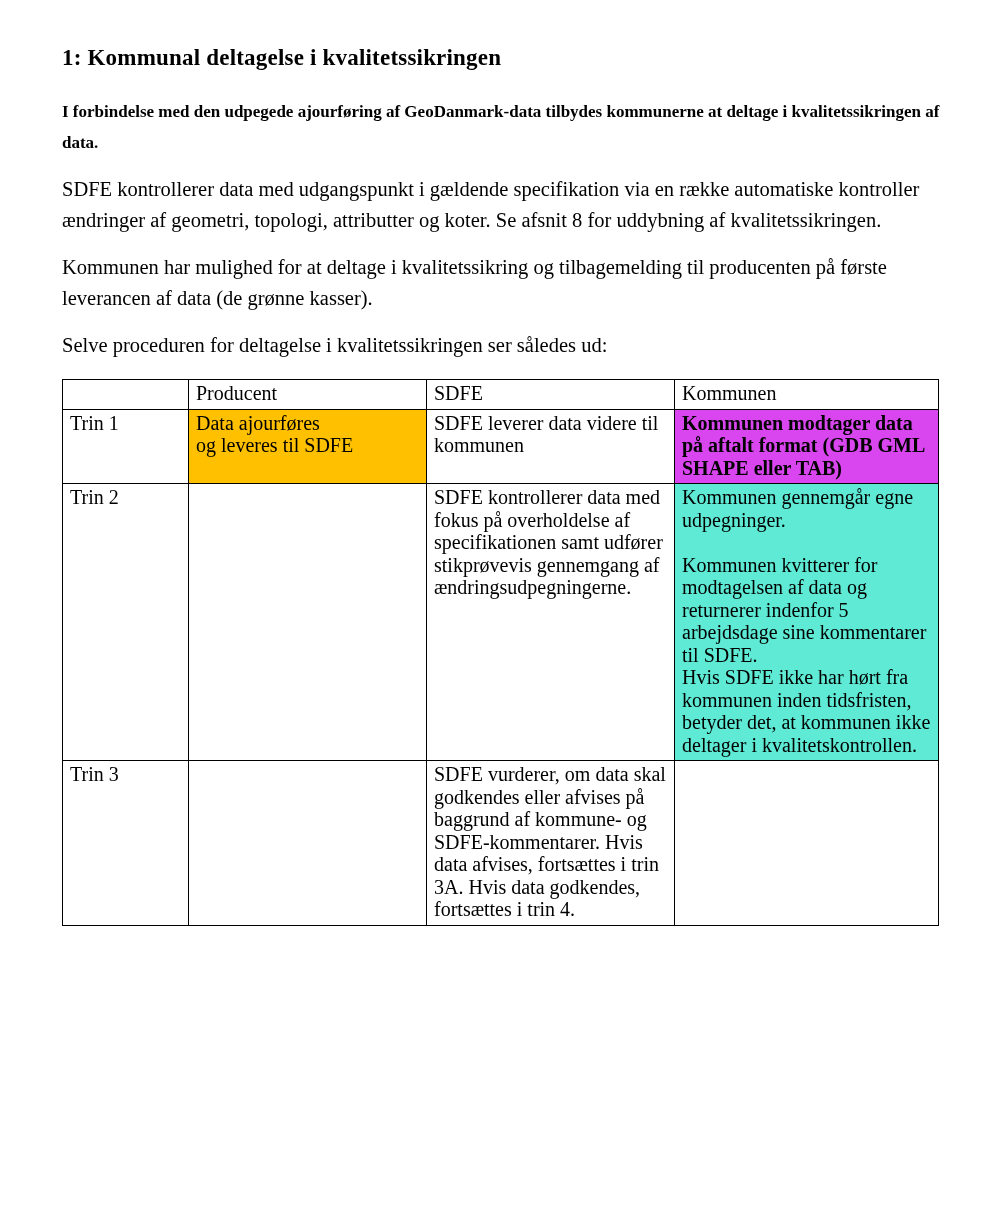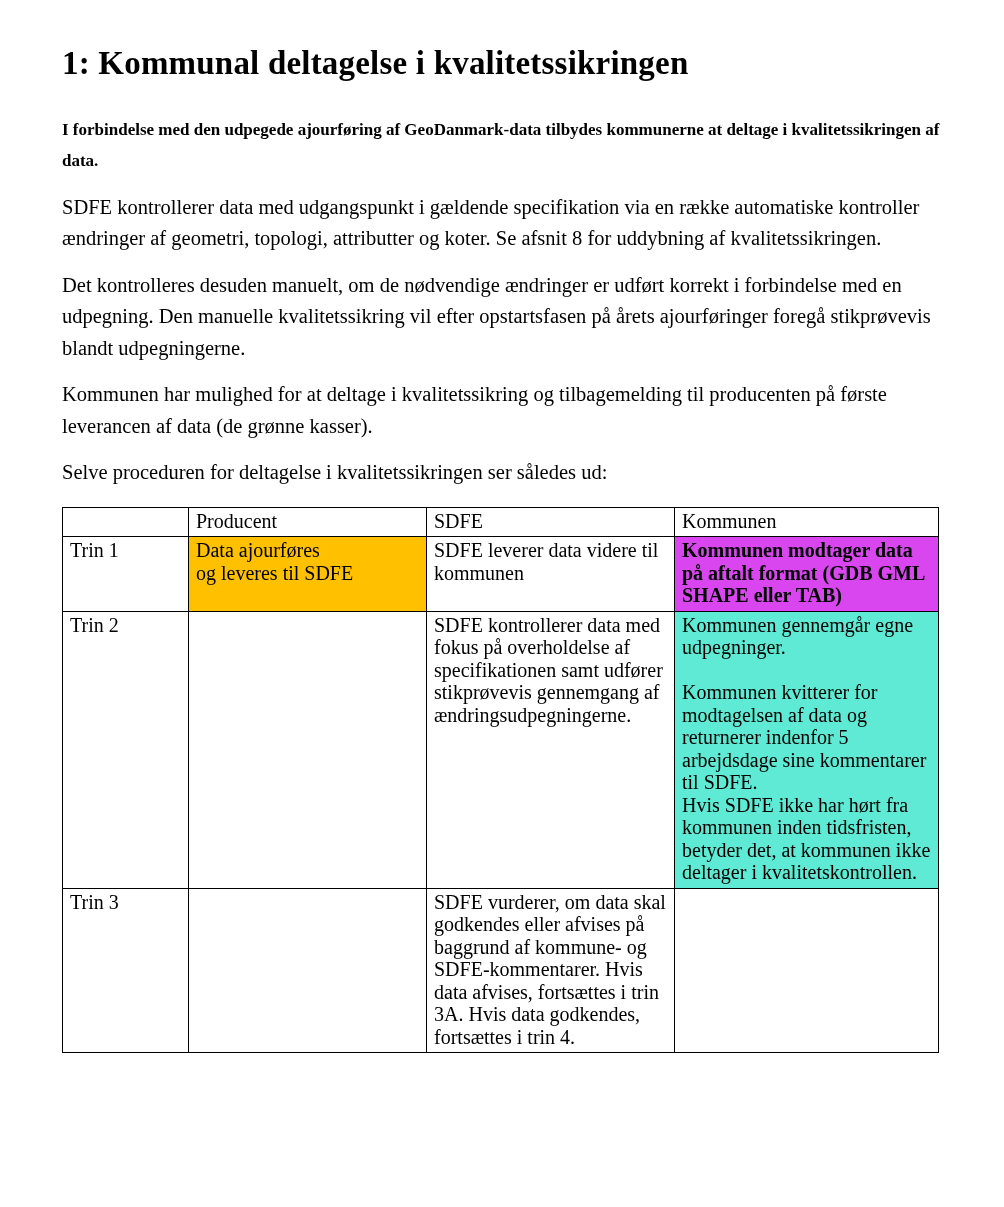--- a/index.html
+++ b/index.html
@@ -5,23 +5,23 @@
   html, body { margin: 0; padding: 0; background: #ffffff; }
   body {
     width: 1004px; height: 1207px;
     font-family: "Liberation Serif", "DejaVu Serif", serif;
     color: #000000;
     overflow: hidden;
   }
   .page { padding: 26px 64px 0 62px; }
 
   h1.title {
-    font-size: 33px;
+    font-size: 23px;
     font-weight: bold;
-    margin: 18px 0 30px 0;
+    margin: 18px 0 24px 0;
     line-height: 1.2;
     letter-spacing: 0.2px;
   }
   .intro {
     font-weight: bold;
     font-size: 17px;
     line-height: 31px;
     margin: 0 0 16px 0;
   }
   p.body-par {
@@ -55,21 +55,20 @@
 </head>
 <body>
 
 <div class="page">
 
   <h1 class="title">1: Kommunal deltagelse i kvalitetssikringen</h1>
 
   <p class="intro">I forbindelse med den udpegede ajourføring af GeoDanmark-data tilbydes kommunerne at deltage i kvalitetssikringen af data.</p>
 
   <p class="body-par">SDFE kontrollerer data med udgangspunkt i gældende specifikation via en række automatiske kontroller ændringer af geometri, topologi, attributter og koter. Se afsnit 8 for uddybning af kvalitetssikringen.</p>
-  <p class="body-par">Det kontrolleres desuden manuelt, om de nødvendige ændringer er udført korrekt i forbindelse med en udpegning. Den manuelle kvalitetssikring vil efter opstartsfasen på årets ajourføringer foregå stikprøvevis blandt udpegningerne.</p>
   <p class="body-par">Kommunen har mulighed for at deltage i kvalitetssikring og tilbagemelding til producenten på første leverancen af data (de grønne kasser).</p>
   <p class="body-par last">Selve proceduren for deltagelse i kvalitetssikringen ser således ud:</p>
 
   <table class="proc">
     <colgroup>
       <col class="c-trin">
         <col class="c-prod">
         <col class="c-sdfe">
         <col class="c-komm">
     </colgroup>

